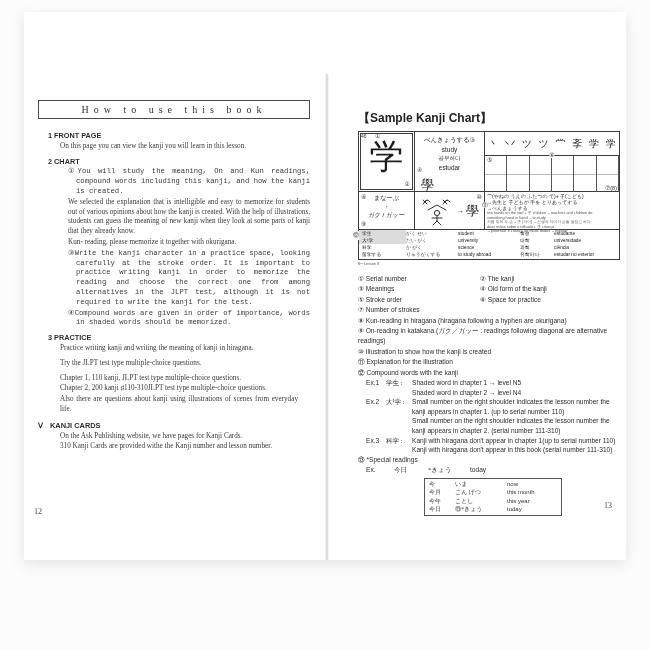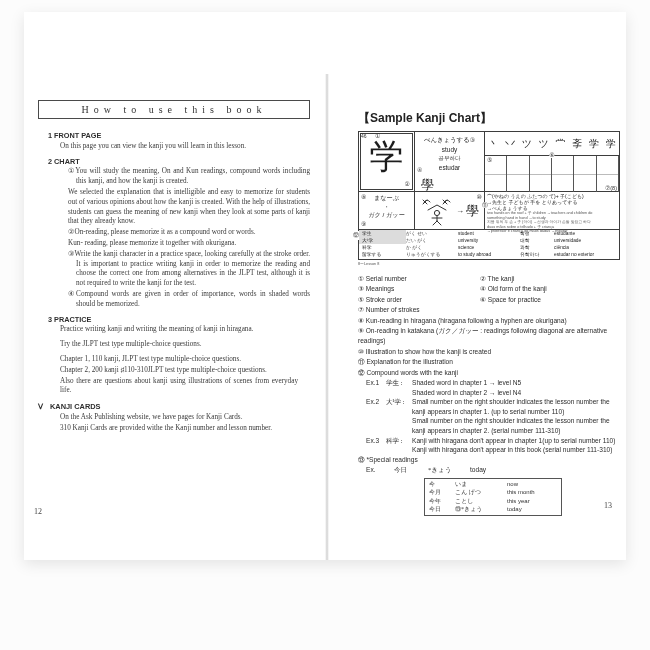--- a/index.html
+++ b/index.html
@@ -19,21 +19,21 @@
              font-size:10px;letter-spacing:5px;color:#333;}
   .lp-body{margin:0 14px 0 14px;font-size:7.2px;line-height:9.8px;text-align:justify;}
   .sec{margin-bottom:5px;}
   .sec-h{font-family:"Liberation Sans",sans-serif;font-weight:bold;font-size:7.4px;
          color:#2e2e2e;margin-top:6px;}
   .sec-h .rn{display:inline-block;width:12px;}
   .sub-h{font-family:"Liberation Sans",sans-serif;font-weight:bold;font-size:7.3px;
          margin-left:10px;margin-top:5px;color:#2e2e2e;}
   .p1{margin:1px 12px 1px 22px;}
   .p2{margin:1px 0 1px 30px;}
-  .p2.hang{text-indent:-8px;padding-left:8px;}
+  .p2.hang{text-indent:-8px;padding-left:8px;font-family:Liberation Mono, monospace;}
   .pagenum-l{position:absolute;left:10px;bottom:44px;font-size:8px;color:#444;}
   .pagenum-r{position:absolute;right:14px;bottom:50px;font-size:8px;color:#444;}
 
   
   .rp-head{margin:98px 0 4px 30px;font-family:"Liberation Sans",sans-serif;
            font-weight:bold;font-size:12px;color:#222;}
   .chart{position:relative;margin-left:30px;width:260px;height:127px;border:1px solid #3d3d3d;
          font-family:"Liberation Sans",sans-serif;background:#fff;}
   .cell{position:absolute;box-sizing:border-box;}
   .c-kanji{left:0;top:0;width:56px;height:60px;border-right:1px solid #3d3d3d;border-bottom:1px solid #3d3d3d;}
@@ -111,21 +111,20 @@
     <div class="lp-body">
 
       <div class="sec">
 
         <div class="sub-h"><span>1</span> <span>FRONT PAGE</span></div>
         <div class="p1">On this page you can view the kanji you will learn in this lesson.</div>
 
         <div class="sub-h"><span>2</span> <span>CHART</span></div>
         <div class="p2 hang">①You will study the meaning, On and Kun readings, compound words including this kanji, and how the kanji is created.</div>
         <div class="p2">We selected the explanation that is intelligible and easy to memorize for students out of various opinions about how the kanji is created. With the help of illustrations, students can guess the meaning of new kanji when they look at some parts of kanji that they already know.</div>
-        <div class="p2 hang">②On-reading, please memorize it as a compound word or words.</div>
         <div class="p2">Kun- reading, please memorize it together with okurigana.</div>
         <div class="p2 hang">③Write the kanji character in a practice space, looking carefully at the stroke order. It is important to practice writing kanji in order to memorize the reading and choose the correct one from among alternatives in the JLPT test, although it is not required to write the kanji for the test.</div>
         <div class="p2 hang">④Compound words are given in order of importance, words in shaded words should be memorized.</div>
 
         <div class="sub-h"><span>3</span> <span>PRACTICE</span></div>
         <div class="p1">Practice writing kanji and writing the meaning of kanji in hiragana.</div>
       </div>
 
       <div class="sec">
         <div class="p1">Try the JLPT test type multiple-choice questions.</div>

